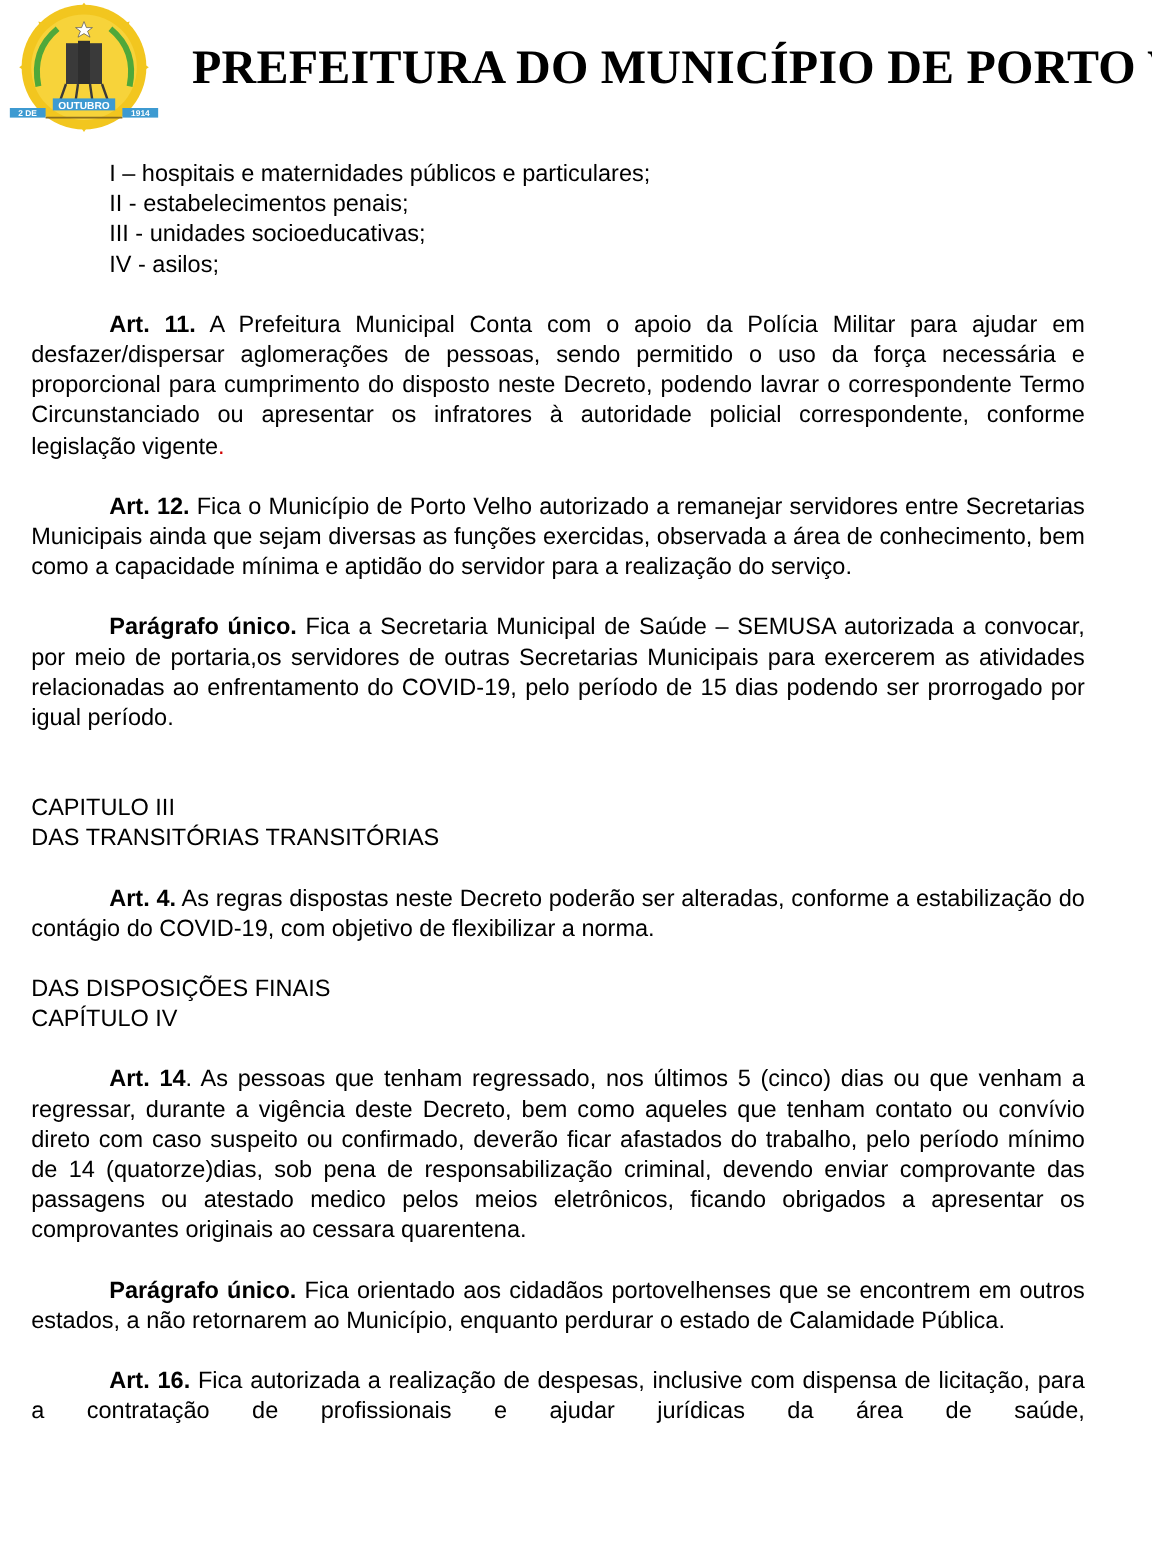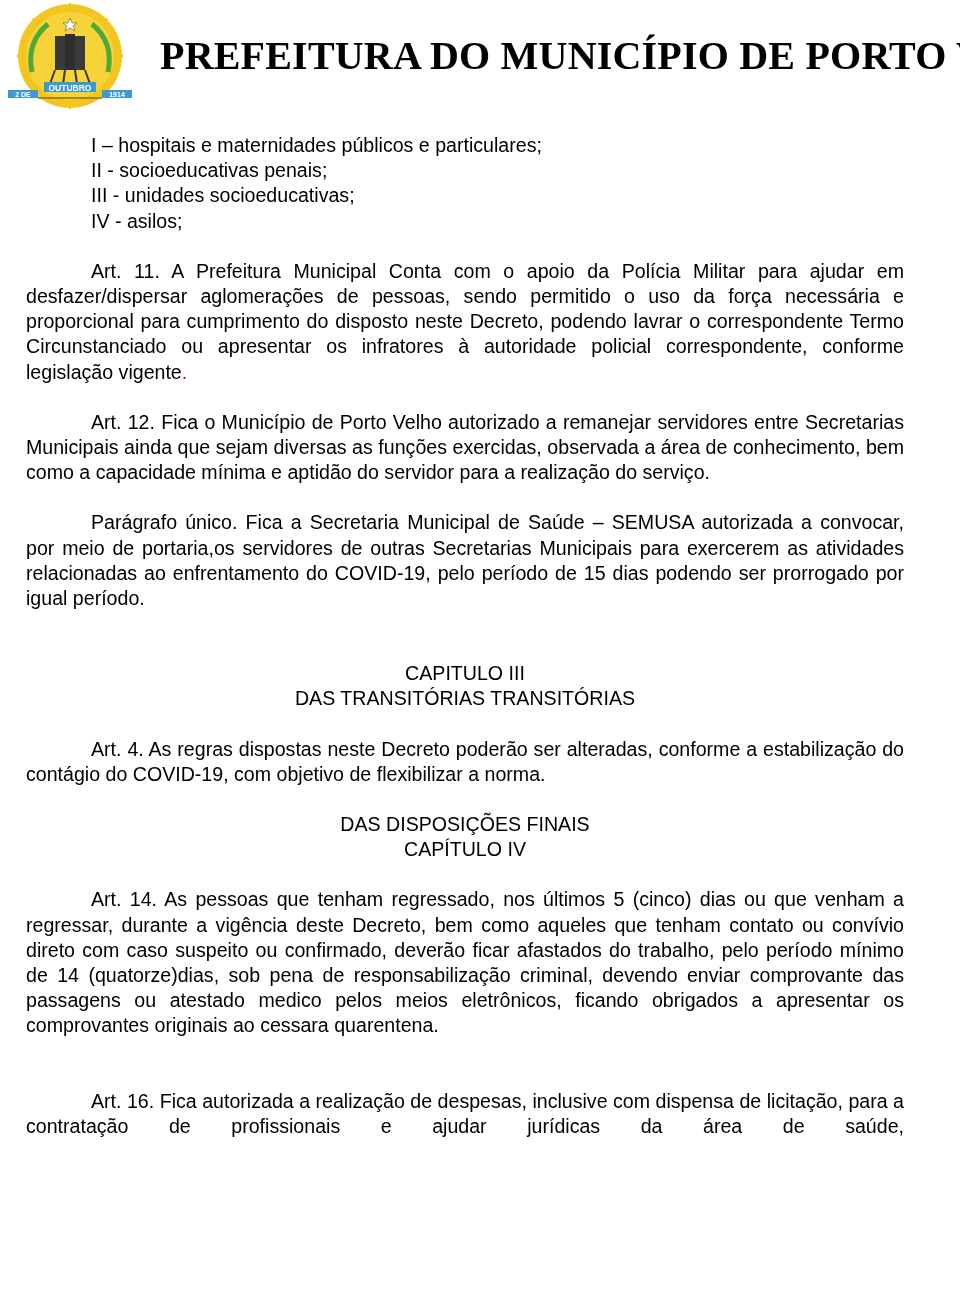--- a/index.html
+++ b/index.html
@@ -9,22 +9,22 @@
   .logo { position: absolute; left: 8px; top: 2px; width: 124px; height: 112px; }
   .header-title { position: absolute; left: 160px; top: 32px; font-family: "Liberation Serif", serif;
                   font-weight: bold; font-size: 40px; letter-spacing: 0.2px; white-space: nowrap; }
   .content { position: absolute; left: 26px; top: 133px; width: 878px; font-size: 19.6px; line-height: 25.2px; }
   .list { margin: 0 0 0 65px; padding: 0; }
   .list div { white-space: nowrap; }
   p { margin: 0; text-align: justify; text-indent: 65px; }
   p.last-left { text-align-last: left; }
   .gap1 { height: 25px; }
   .gap2 { height: 50px; }
-  .center { text-align: center; text-indent: 0; }
-  b { font-weight: normal; }
+  .center { text-indent: 0; }
+  b { font-weight: bold; }
   .red { color: #d00000; }
 </style>
 </head>
 <body>
 
 <div class="header">
   <svg class="logo" viewBox="0 0 124 112">
     <g>
       <circle cx="62" cy="54" r="52" fill="#f2c61f"></circle>
       <g fill="#f2c61f">
@@ -53,21 +53,21 @@
       <text x="109" y="95" font-size="7" font-weight="bold" fill="#fff" text-anchor="middle" font-family="Liberation Sans, sans-serif">1914</text>
       <path d="M30,96 L94,96" stroke="#8a6d1e" stroke-width="1.5"></path>
     </g>
   </svg>
   <div class="header-title">PREFEITURA DO MUNICÍPIO DE PORTO VELHO</div>
 </div>
 
 <div class="content">
   <div class="list">
     <div>I – hospitais e maternidades públicos e particulares;</div>
-    <div>II - socioeducativas penais;</div>
+    <div>II - estabelecimentos penais;</div>
     <div>III - unidades socioeducativas;</div>
     <div>IV - asilos;</div>
   </div>
   <div class="gap1"></div>
 
   <p><b>Art. 11.</b><span> A Prefeitura Municipal Conta com o apoio da Polícia Militar para ajudar em desfazer/dispersar aglomerações de pessoas, sendo permitido o uso da força necessária e proporcional para cumprimento do disposto neste Decreto, podendo lavrar o correspondente Termo Circunstanciado ou apresentar os infratores à autoridade policial correspondente, conforme legislação vigente</span><span class="red">.</span></p>
   <div class="gap1"></div>
 
   <p><b>Art. 12.</b><span> Fica o Município de Porto Velho autorizado a remanejar servidores entre Secretarias Municipais ainda que sejam diversas as funções exercidas, observada a área de conhecimento, bem como a capacidade mínima e aptidão do servidor para a realização do serviço.</span></p>
   <div class="gap1"></div>
@@ -82,16 +82,17 @@
   <p><b>Art. 4.</b><span> As regras dispostas neste Decreto poderão ser alteradas, conforme a estabilização do contágio do COVID-19, com objetivo de flexibilizar a norma.</span></p>
   <div class="gap1"></div>
 
   <p class="center">DAS DISPOSIÇÕES FINAIS</p>
   <p class="center">CAPÍTULO IV</p>
   <div class="gap1"></div>
 
   <p><b>Art. 14</b><span>. As pessoas que tenham regressado, nos últimos 5 (cinco) dias ou que venham a regressar, durante a vigência deste Decreto, bem como aqueles que tenham contato ou convívio direto com caso suspeito ou confirmado, deverão ficar afastados do trabalho, pelo período mínimo de 14 (quatorze)dias, sob pena de responsabilização criminal, devendo enviar comprovante das passagens ou atestado medico pelos meios eletrônicos, ficando obrigados a apresentar os comprovantes originais ao cessara quarentena.</span></p>
   <div class="gap1"></div>
 
+  <p><b>Parágrafo único.</b><span> Fica orientado aos cidadãos portovelhenses que se encontrem em outros estados, a não retornarem ao Município, enquanto perdurar o estado de Calamidade Pública.</span></p>
   <div class="gap1"></div>
 
   <p class="last-left" style="text-align-last: justify;"><b>Art. 16.</b><span> Fica autorizada a realização de despesas, inclusive com dispensa de licitação, para a contratação de profissionais e ajudar jurídicas da área de saúde,</span></p>
 </div>
 
 </body></html>

